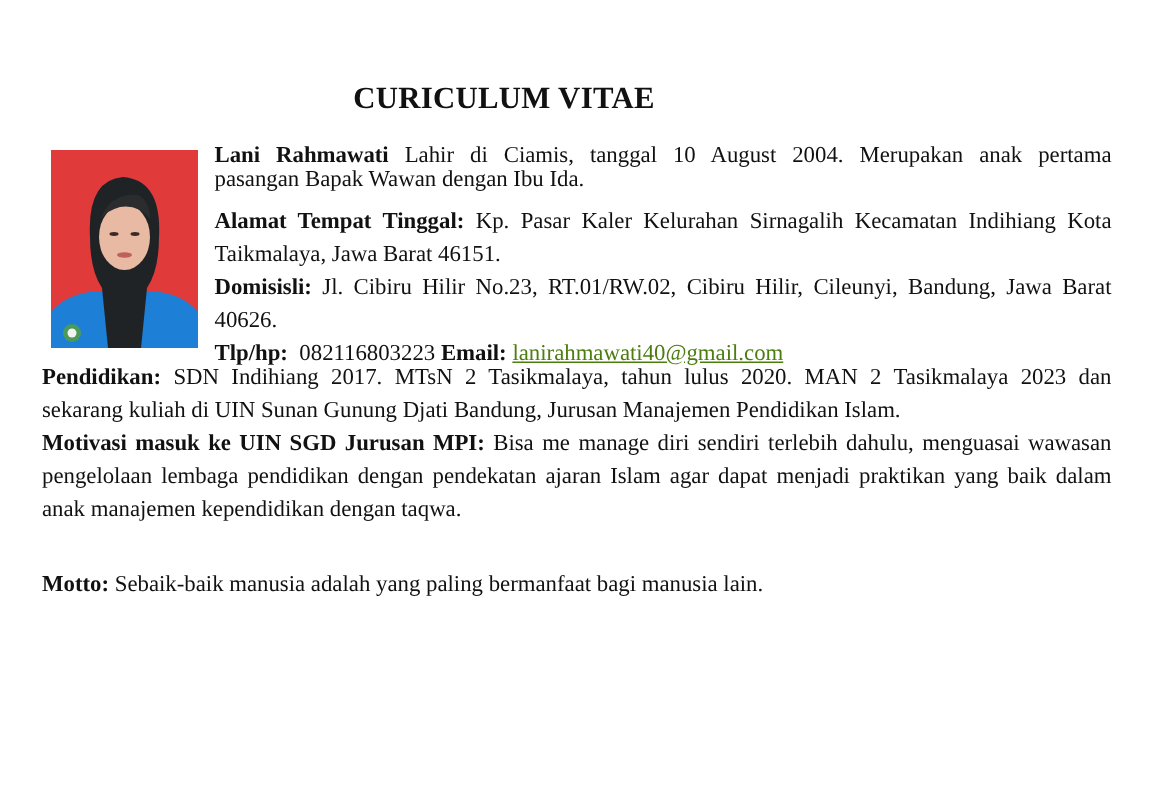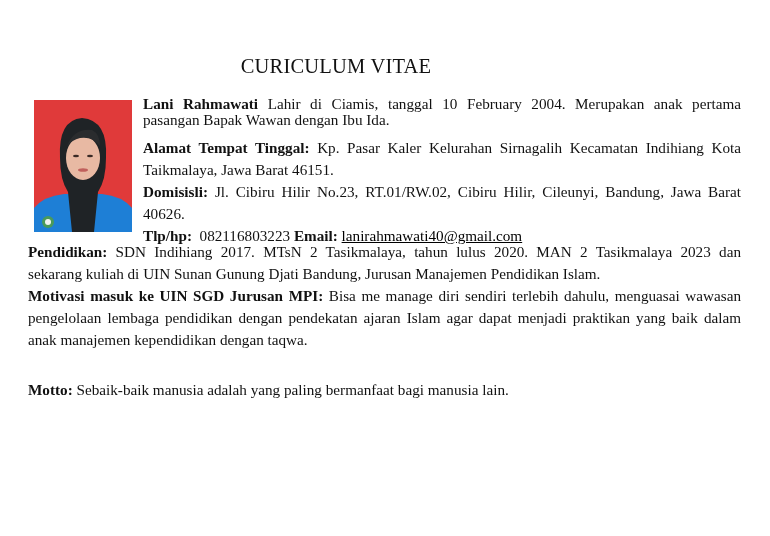--- a/index.html
+++ b/index.html
@@ -1,26 +1,26 @@
 <!DOCTYPE html>
 <html><head>
 <meta charset="utf-8">
 <style>
   html, body { margin: 0; padding: 0; background: #ffffff; }
   body { width: 770px; height: 536px; position: relative; overflow: hidden;
          font-family: "Liberation Serif", "DejaVu Serif", serif; color: #111111; }
   .title { position: absolute; left: 0; width: 672px; top: 55px; text-align: center;
-           font-weight: normal; font-size: 20.5px; letter-spacing: 0.2px; }
+           font-weight: bold; font-size: 20.5px; letter-spacing: 0.2px; }
   .photo { position: absolute; left: 34px; top: 100px; width: 98px; height: 132px;
            background: #e03a3a; overflow: hidden; }
   .photo svg { display: block; }
   .line { position: absolute; font-size: 15.2px; line-height: 22px; white-space: nowrap; }
   .just { text-align: justify; text-align-last: justify; }
   .b { font-weight: bold; text-align: right; }
-  a.email { color: #000000; text-decoration: underline; }
+  a.email { color: #4d7c0f; text-decoration: underline; }
   .right-block { left: 143px; width: 598px; }
   .full-block { left: 28px; width: 713px; }
 </style>
 </head>
 <body>
 
 <div class="title">CURICULUM VITAE</div>
 
 <div class="photo">
   <svg width="98" height="132" viewBox="0 0 98 132">
@@ -37,21 +37,21 @@
     <ellipse cx="56" cy="56" rx="3" ry="1.3" fill="#3a2a25"></ellipse>
 
     <ellipse cx="49" cy="70" rx="5" ry="1.8" fill="#c0605c"></ellipse>
 
     <circle cx="14" cy="122" r="6" fill="#4a9a5a"></circle>
     <circle cx="14" cy="122" r="3" fill="#f2f2f2"></circle>
   </svg>
 </div>
 
 <div class="line right-block just" style="top:93px;">
-  <span class="b">Lani Rahmawati</span><span> Lahir di Ciamis, tanggal 10 February 2004. Merupakan anak pertama</span>
+  <span class="b">Lani Rahmawati</span><span> Lahir di Ciamis, tanggal 10 August 2004. Merupakan anak pertama</span>
 </div>
 <div class="line right-block" style="top:109px;">pasangan Bapak Wawan dengan Ibu Ida.</div>
 
 <div class="line right-block just" style="top:137px;">
   <span class="b">Alamat Tempat Tinggal:</span><span> Kp. Pasar Kaler Kelurahan Sirnagalih Kecamatan Indihiang Kota</span>
 </div>
 <div class="line right-block" style="top:159px;">Taikmalaya, Jawa Barat 46151.</div>
 
 <div class="line right-block just" style="top:181px;">
   <span class="b">Domisisli:</span><span> Jl. Cibiru Hilir No.23, RT.01/RW.02, Cibiru Hilir, Cileunyi, Bandung, Jawa Barat</span>

